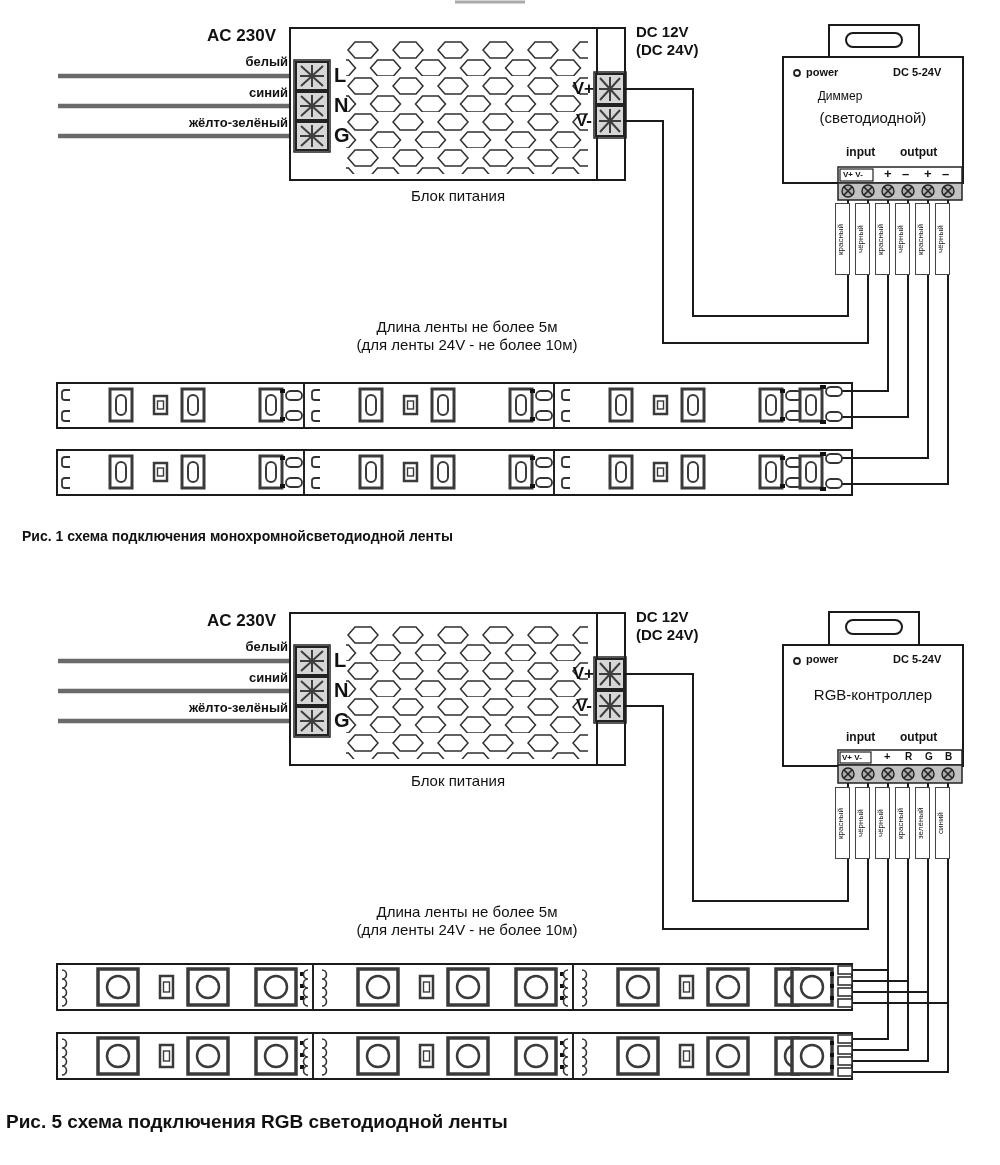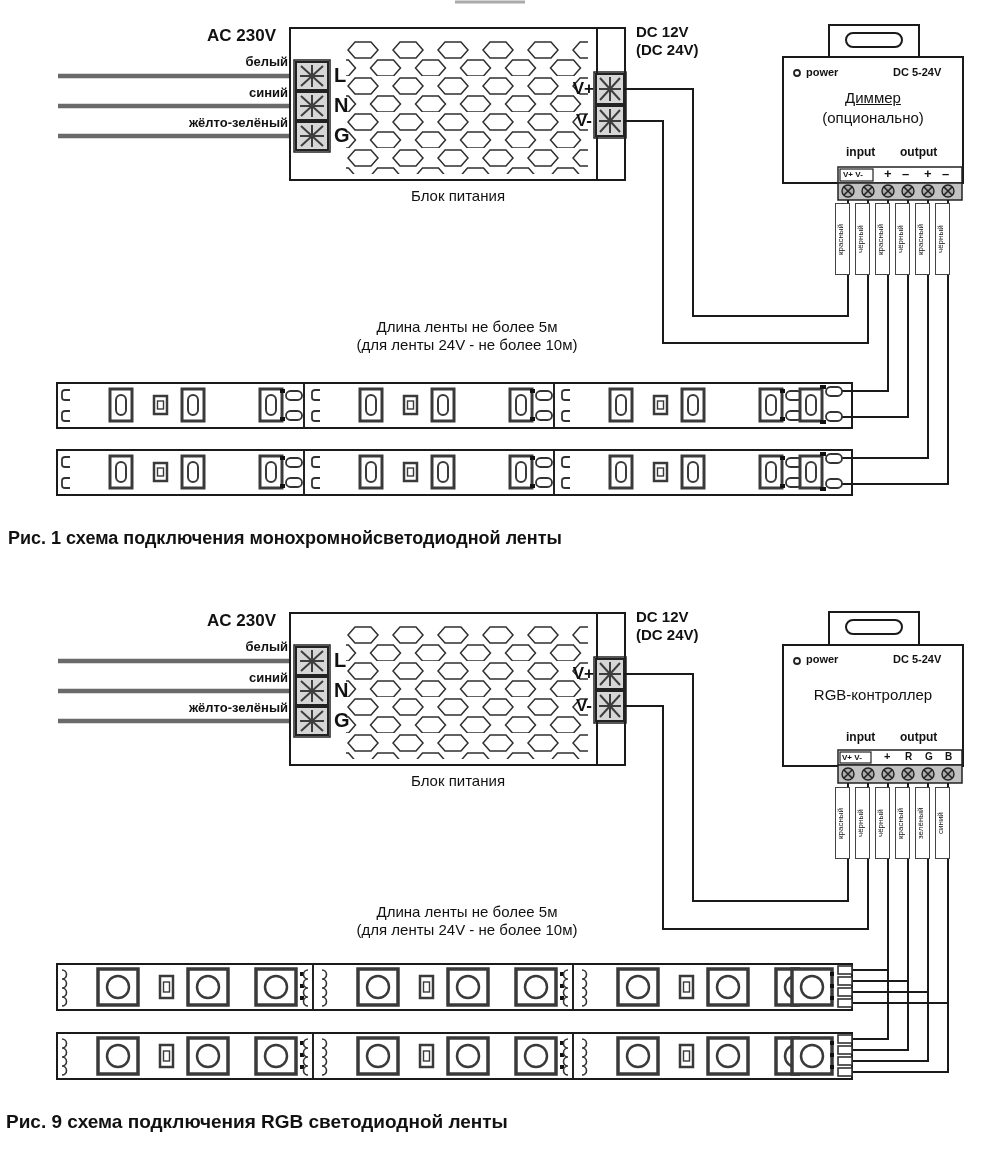--- a/index.html
+++ b/index.html
@@ -274,38 +274,38 @@
 <div class="t b" style="left:334px;top:95px;font-size:20px;">N</div>
 <div class="t b" style="left:334px;top:125px;font-size:20px;">G</div>
 <div class="t b r" style="left:594px;top:80px;font-size:17px;">V+</div>
 <div class="t b r" style="left:592px;top:112px;font-size:17px;">V-</div>
 <div class="t c" style="left:458px;top:188px;font-size:15px;">Блок питания</div>
 <div class="t c" style="left:467px;top:319px;font-size:15px;">Длина ленты не более 5м</div>
 <div class="t c" style="left:467px;top:337px;font-size:15px;">(для ленты 24V - не более 10м)</div>
 
 <div class="t b" style="left:806px;top:67px;font-size:11px;">power</div>
 <div class="t b" style="left:893px;top:67px;font-size:11px;">DC 5-24V</div>
-<div class="t c" style="left:873px;top:90px;font-size:15px;text-decoration:underline;">Диммер</div>
-<div class="t c" style="left:873px;top:110px;font-size:15px;">(опционально)</div>
+<div class="t c" style="left:840px;top:90px;font-size:12px;">Диммер</div>
+<div class="t c" style="left:873px;top:110px;font-size:15px;">(светодиодной)</div>
 <div class="t b" style="left:846px;top:146px;font-size:12px;">input</div>
 <div class="t b" style="left:900px;top:146px;font-size:12px;">output</div>
 <div class="t b" style="left:843px;top:171px;font-size:8px;">V+ V-</div>
 <div class="t b" style="left:884px;top:167px;font-size:13px;">+</div>
 <div class="t b" style="left:902px;top:167px;font-size:13px;">–</div>
 <div class="t b" style="left:924px;top:167px;font-size:13px;">+</div>
 <div class="t b" style="left:942px;top:167px;font-size:13px;">–</div>
 
 <div class="vlab" style="left:835px;top:203px;">красный</div>
 <div class="vlab" style="left:855px;top:203px;">чёрный</div>
 <div class="vlab" style="left:875px;top:203px;">красный</div>
 <div class="vlab" style="left:895px;top:203px;">чёрный</div>
 <div class="vlab" style="left:915px;top:203px;">красный</div>
 <div class="vlab" style="left:935px;top:203px;">чёрный</div>
 
-<div class="t b" style="left:8px;top:529px;font-size:18px;">Рис. 1 схема подключения монохромнойсветодиодной ленты</div>
+<div class="t b" style="left:22px;top:529px;font-size:14px;">Рис. 1 схема подключения монохромнойсветодиодной ленты</div>
 
 <div class="t b" style="left:207px;top:612px;font-size:17px;">AC 230V</div>
 <div class="t b" style="left:636px;top:609px;font-size:15px;">DC 12V</div>
 <div class="t b" style="left:636px;top:627px;font-size:15px;">(DC 24V)</div>
 <div class="t r" style="left:288px;top:640px;font-size:13px;">белый</div>
 <div class="t r" style="left:288px;top:671px;font-size:13px;">синий</div>
 <div class="t r" style="left:288px;top:701px;font-size:13px;">жёлто-зелёный</div>
 <div class="t b" style="left:334px;top:650px;font-size:20px;">L</div>
 <div class="t b" style="left:334px;top:680px;font-size:20px;">N</div>
 <div class="t b" style="left:334px;top:710px;font-size:20px;">G</div>
@@ -326,15 +326,15 @@
 <div class="t b" style="left:925px;top:752px;font-size:10px;">G</div>
 <div class="t b" style="left:945px;top:752px;font-size:10px;">B</div>
 
 <div class="vlab" style="left:835px;top:787px;">красный</div>
 <div class="vlab" style="left:855px;top:787px;">чёрный</div>
 <div class="vlab" style="left:875px;top:787px;">чёрный</div>
 <div class="vlab" style="left:895px;top:787px;">красный</div>
 <div class="vlab" style="left:915px;top:787px;">зелёный</div>
 <div class="vlab" style="left:935px;top:787px;">синий</div>
 
-<div class="t b" style="left:6px;top:1112px;font-size:19px;">Рис. 9 схема подключения RGB светодиодной ленты</div>
+<div class="t b" style="left:6px;top:1112px;font-size:19px;">Рис. 5 схема подключения RGB светодиодной ленты</div>
 
 </div>
 
 </body></html>

